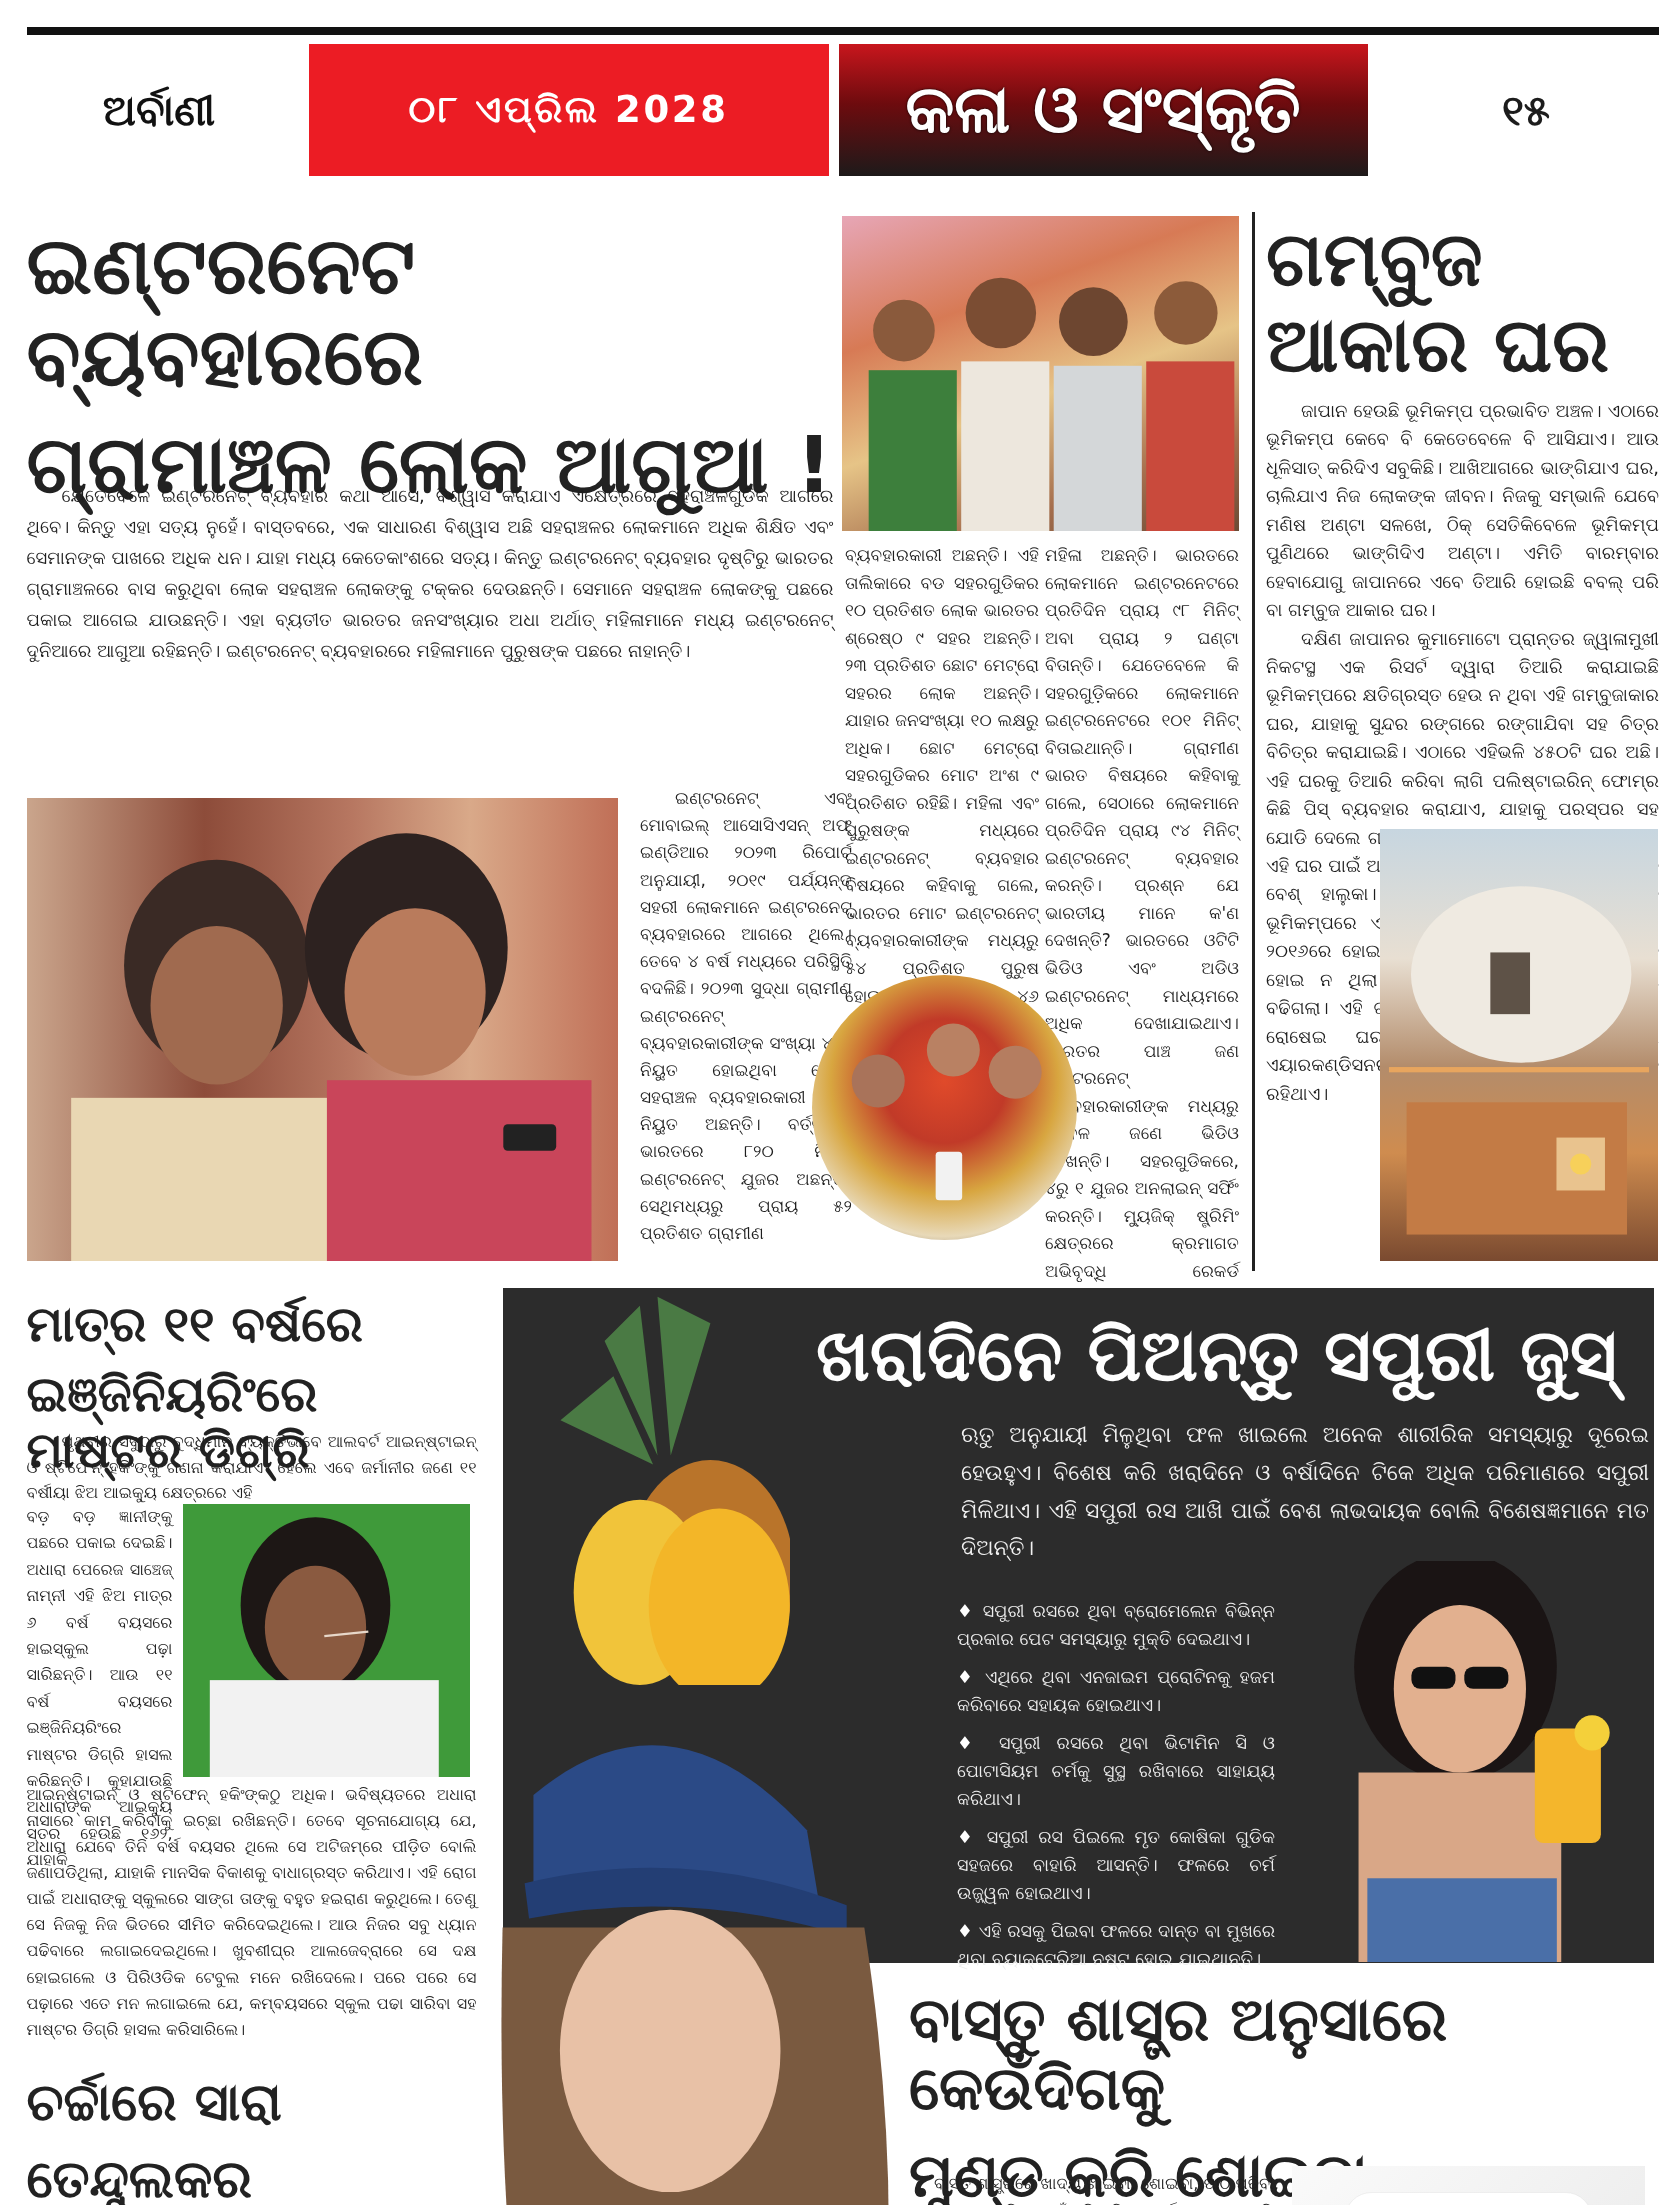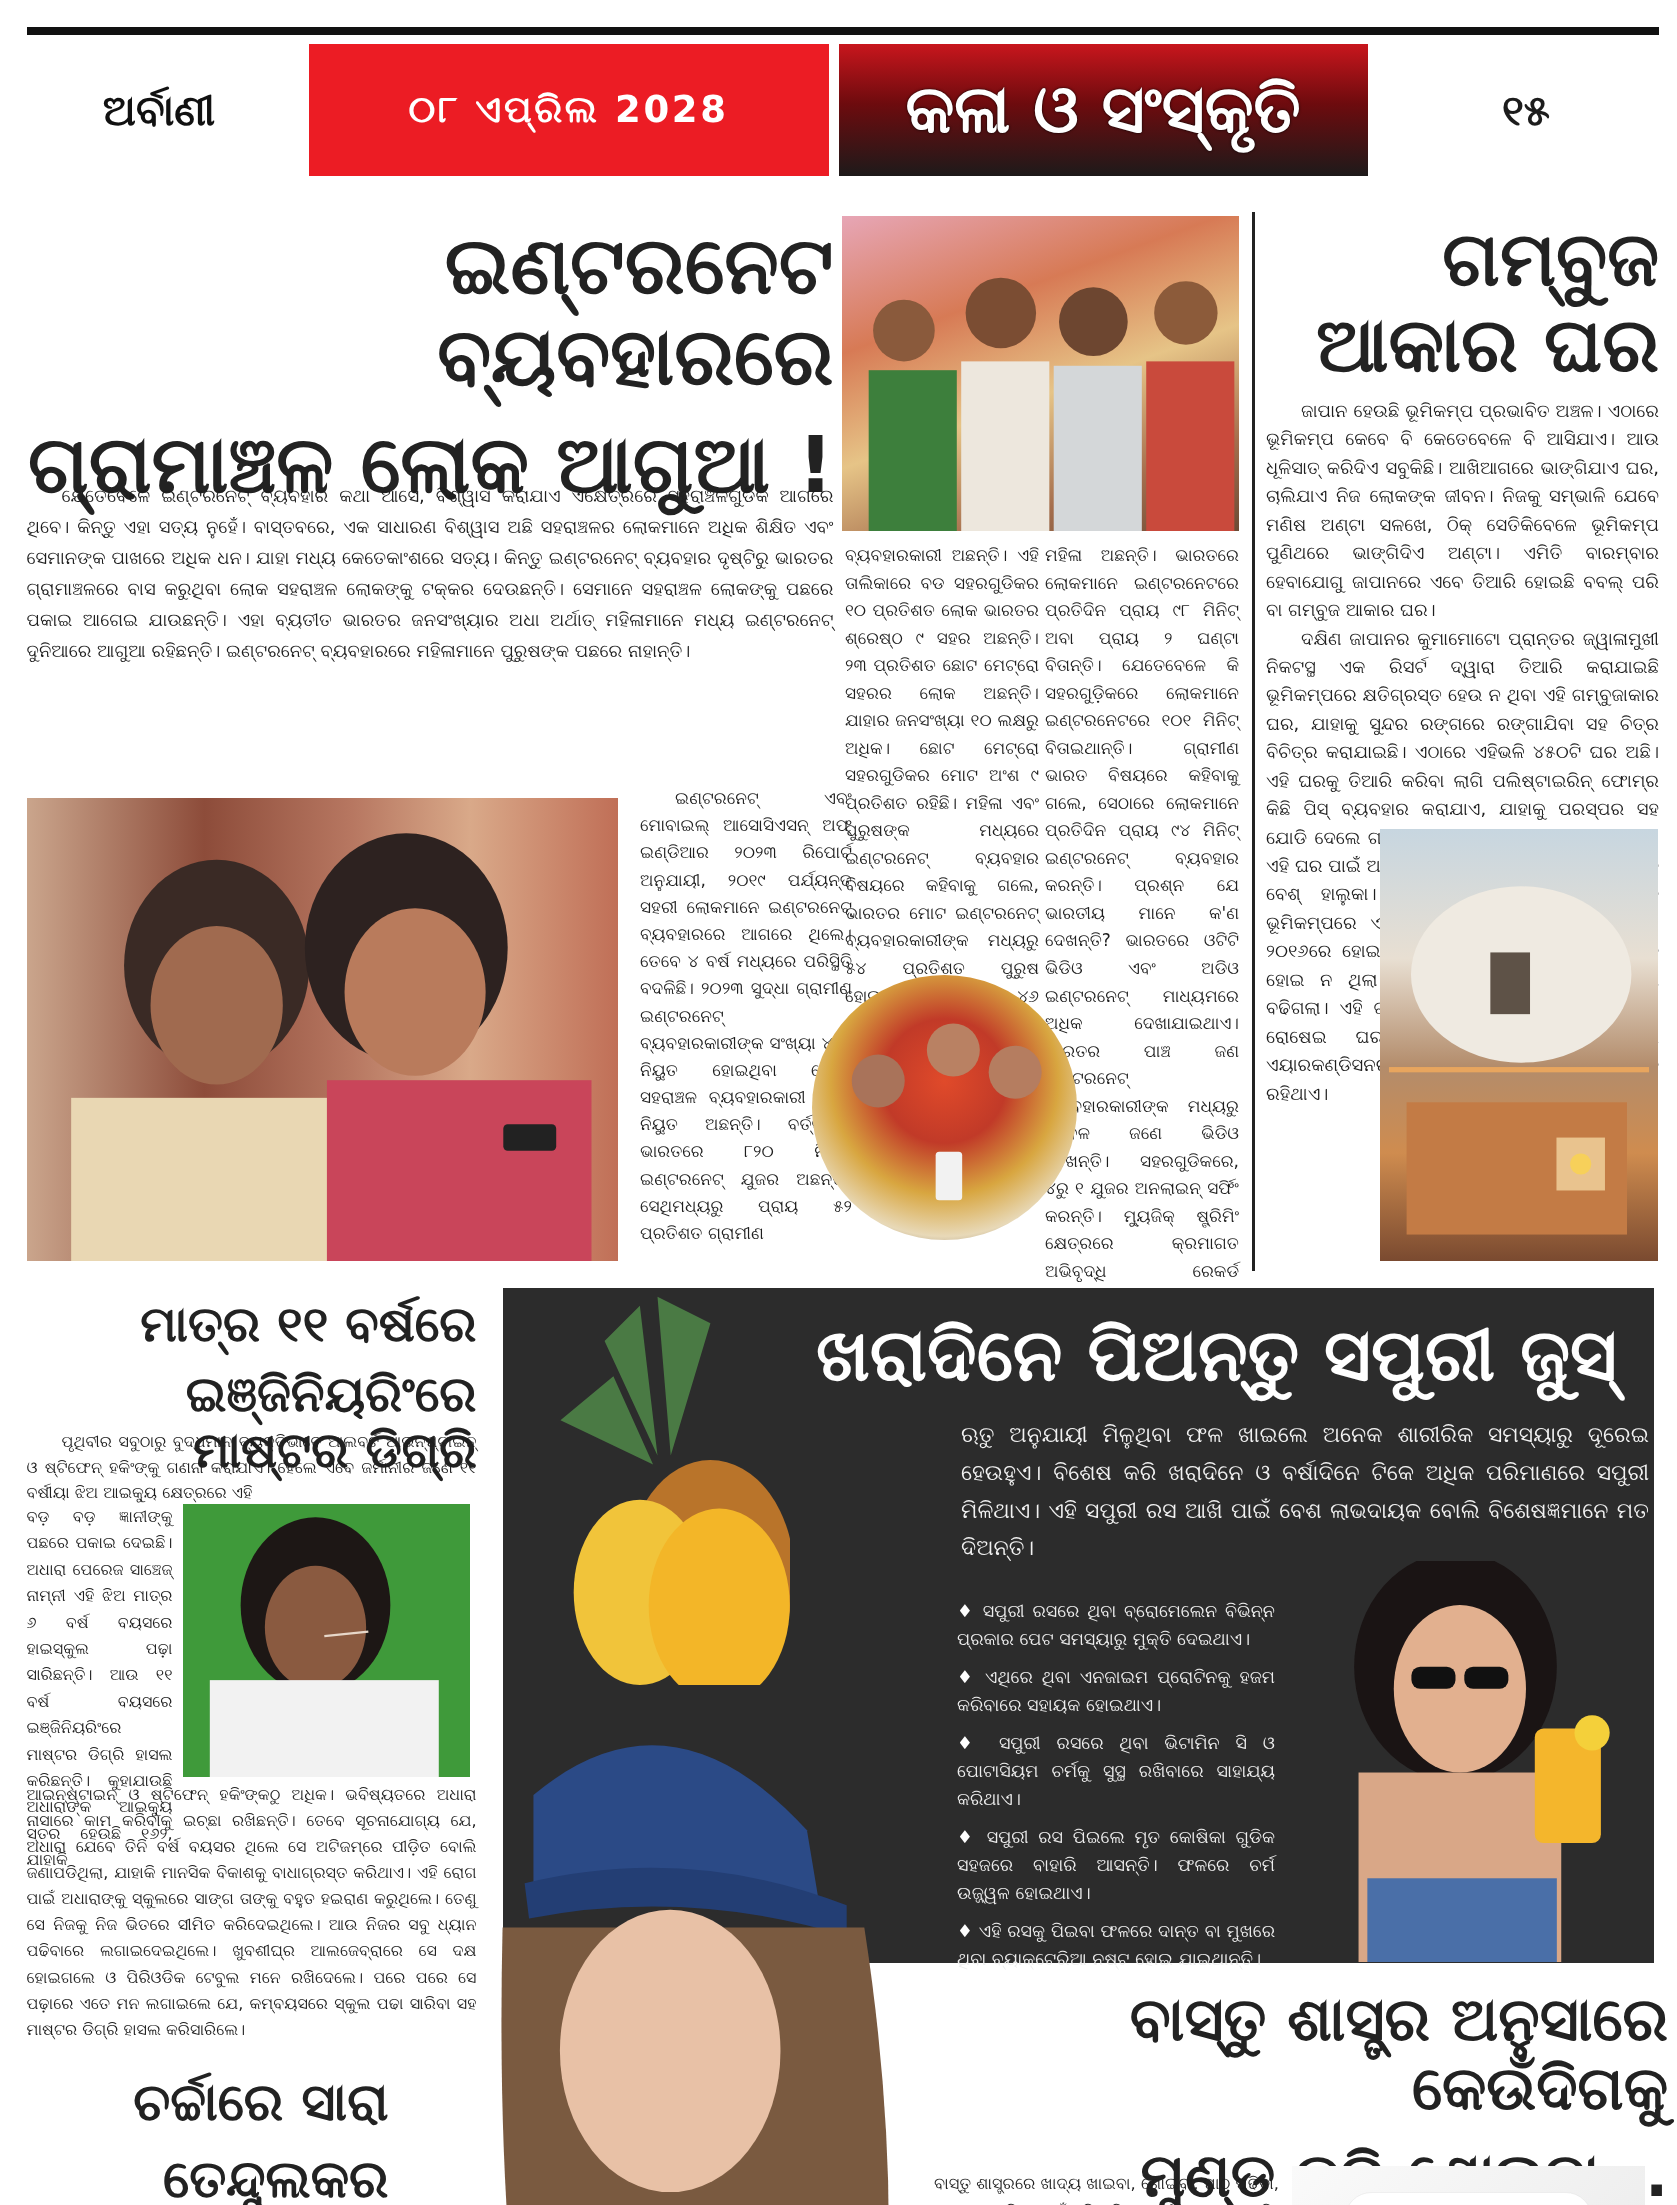--- a/index.html
+++ b/index.html
@@ -7,21 +7,21 @@
   body{font-family:"DejaVu Sans",sans-serif;color:#1c1c1c;position:relative}
   .abs{position:absolute}
   
   .topbar{left:26.5px;top:26.5px;width:1632px;height:8.8px;background:#111}
   .masthead{left:26.5px;top:35px;width:1632px;height:150px}
   .mh-paper{left:0;top:0;width:265px;height:150px;display:flex;align-items:center;justify-content:center;font-size:42px;font-weight:bold;color:#111}
   .mh-date{left:282px;top:8.8px;width:520px;height:132px;background:#ec1c24;display:flex;align-items:center;justify-content:center;color:#fff;font-size:37px;font-weight:bold;letter-spacing:2.6px}
   .mh-section{left:812px;top:8.8px;width:529px;height:132px;background:linear-gradient(180deg,#c8161d 0%,#6e0b0e 45%,#1d1a1a 100%);display:flex;align-items:center;justify-content:center;color:#fff;font-size:66px;font-weight:bold;text-shadow:0 0 2.6px #000}
   .mh-page{left:1367px;top:0;width:265px;height:150px;display:flex;align-items:center;justify-content:center;font-size:42px;font-weight:bold}
   .rule-v{background:#222}
-  .head-xl{font-weight:bold;color:#222;line-height:1.15;text-align:right}
+  .head-xl{font-weight:bold;color:#222;line-height:1.15;text-align:left}
   .body{font-size:19.4px;line-height:1.55;text-align:justify;color:#1e1e1e}
   .body p{text-indent:35px}
   .img{overflow:hidden}
   .juice-box{left:503px;top:1288px;width:1151px;height:675px;background:#2c2c2c}
   .white{color:#fff}
   ul.bullets{list-style:none}
   ul.bullets li{font-size:17.6px;line-height:1.6;color:#eee;margin-bottom:9.7px;text-align:justify}
   ul.bullets li::before{content:"♦  ";color:#fff}
 </style>
 </head>

